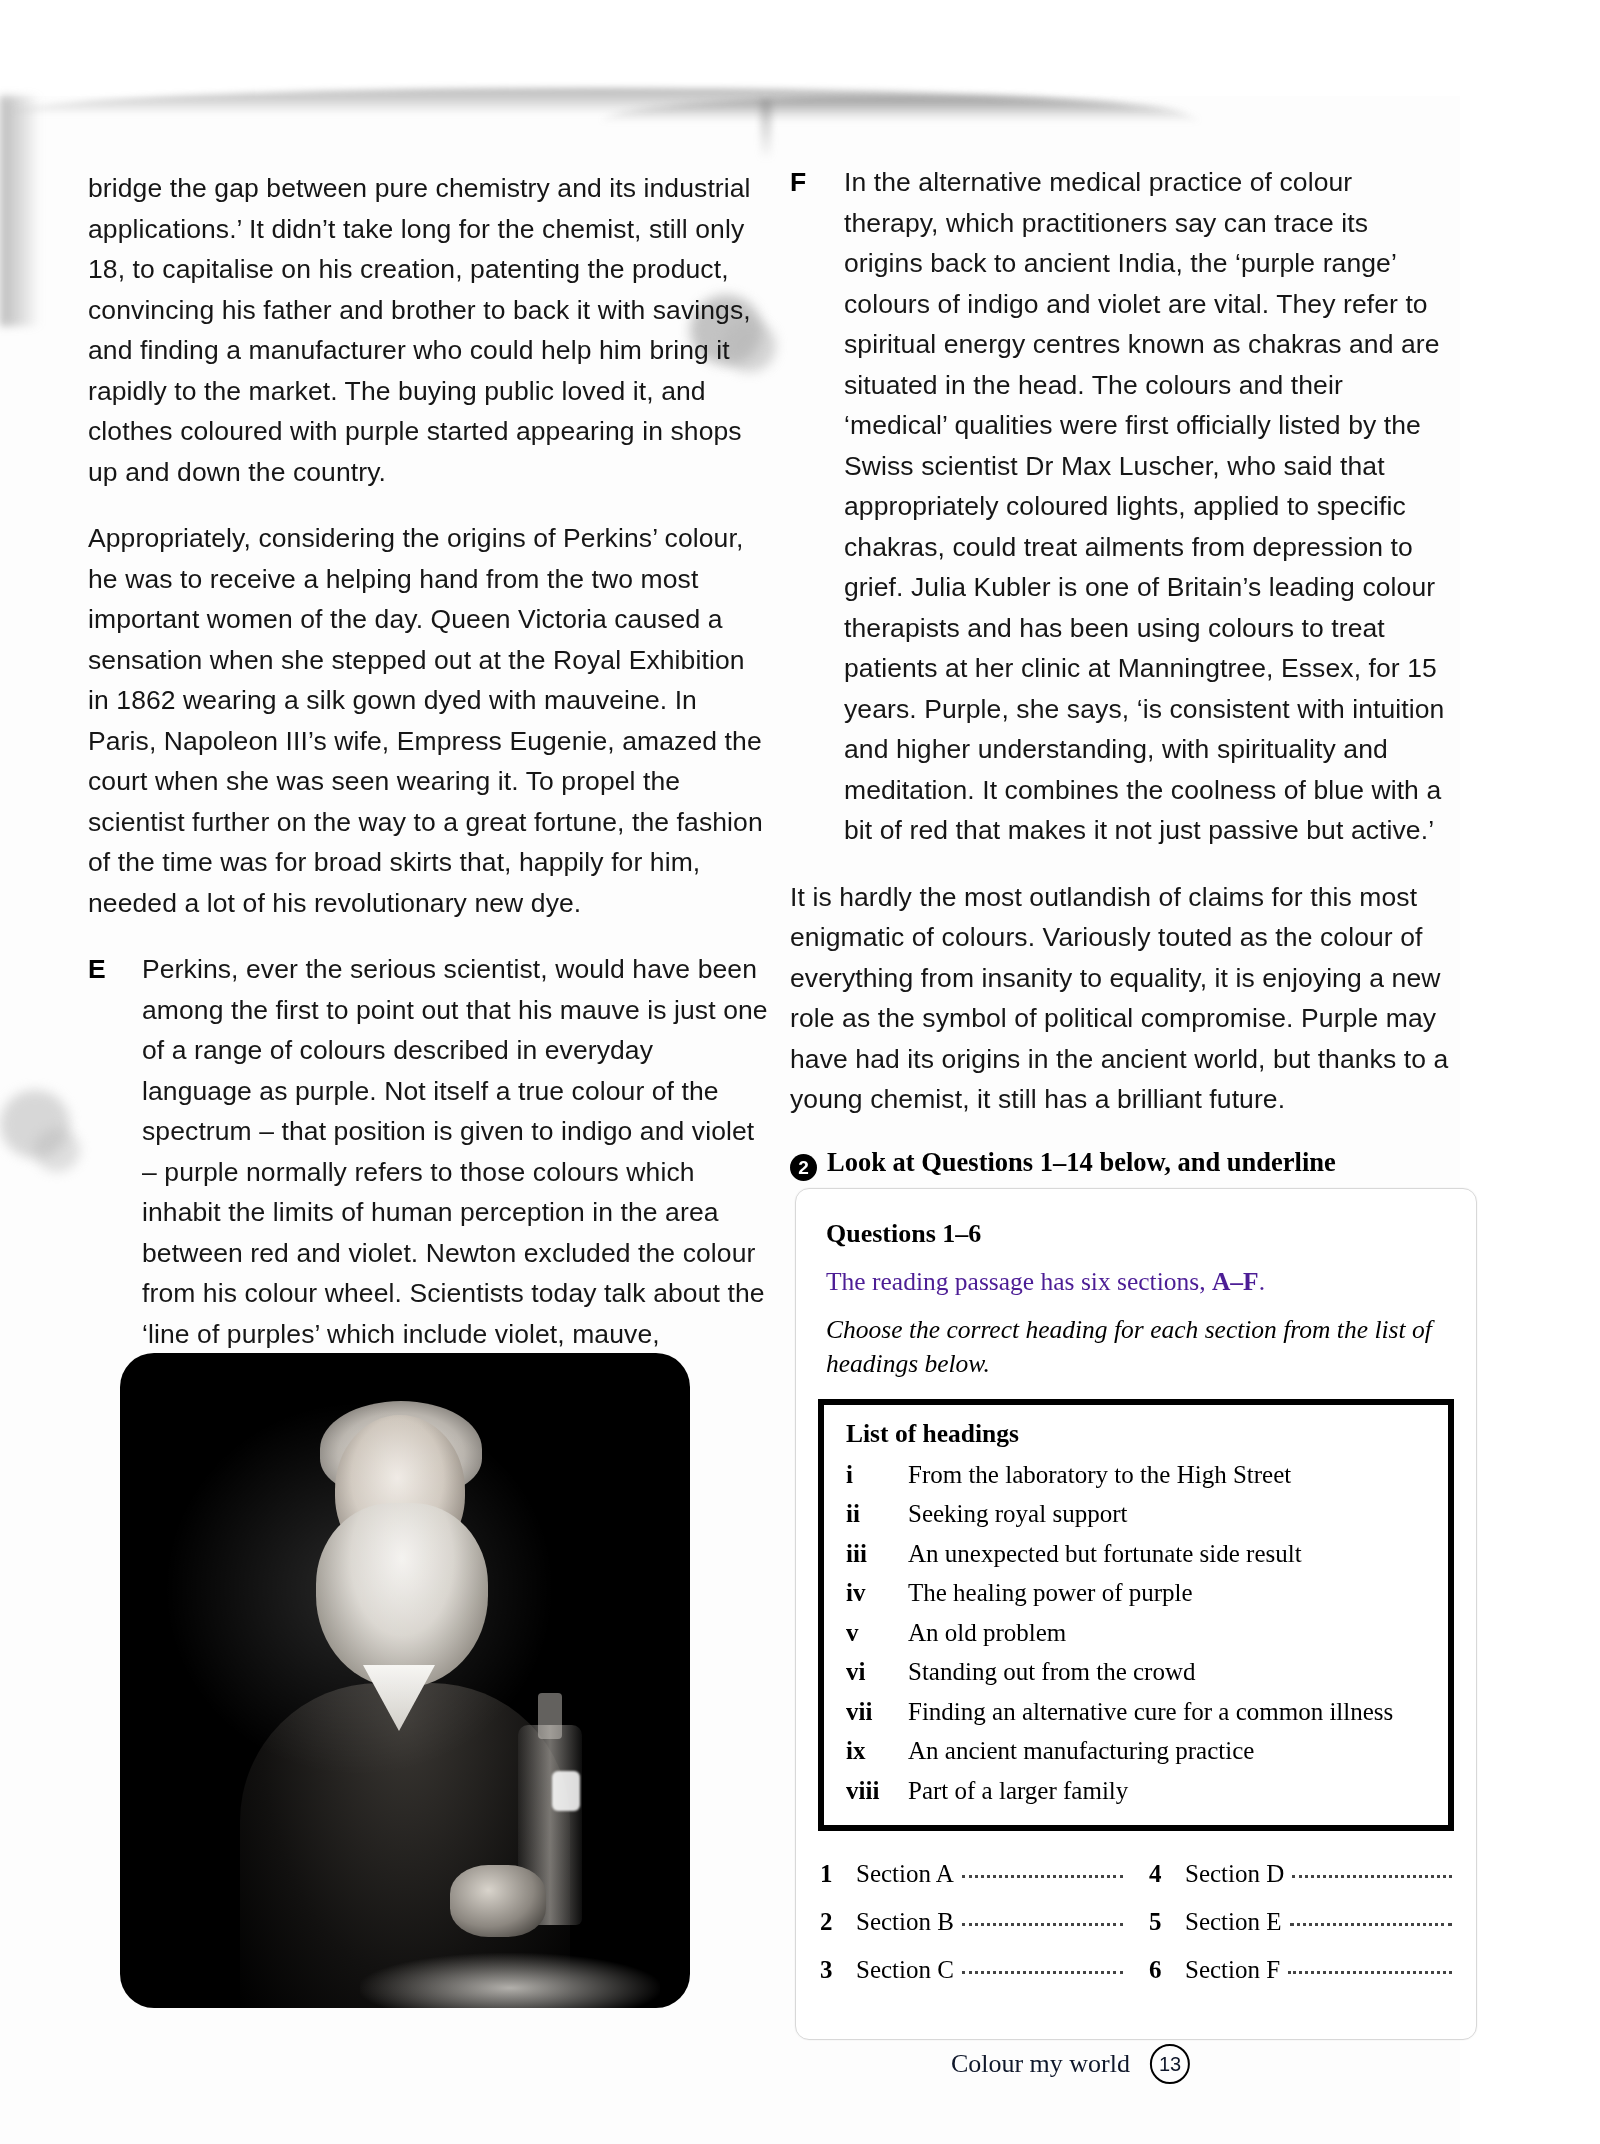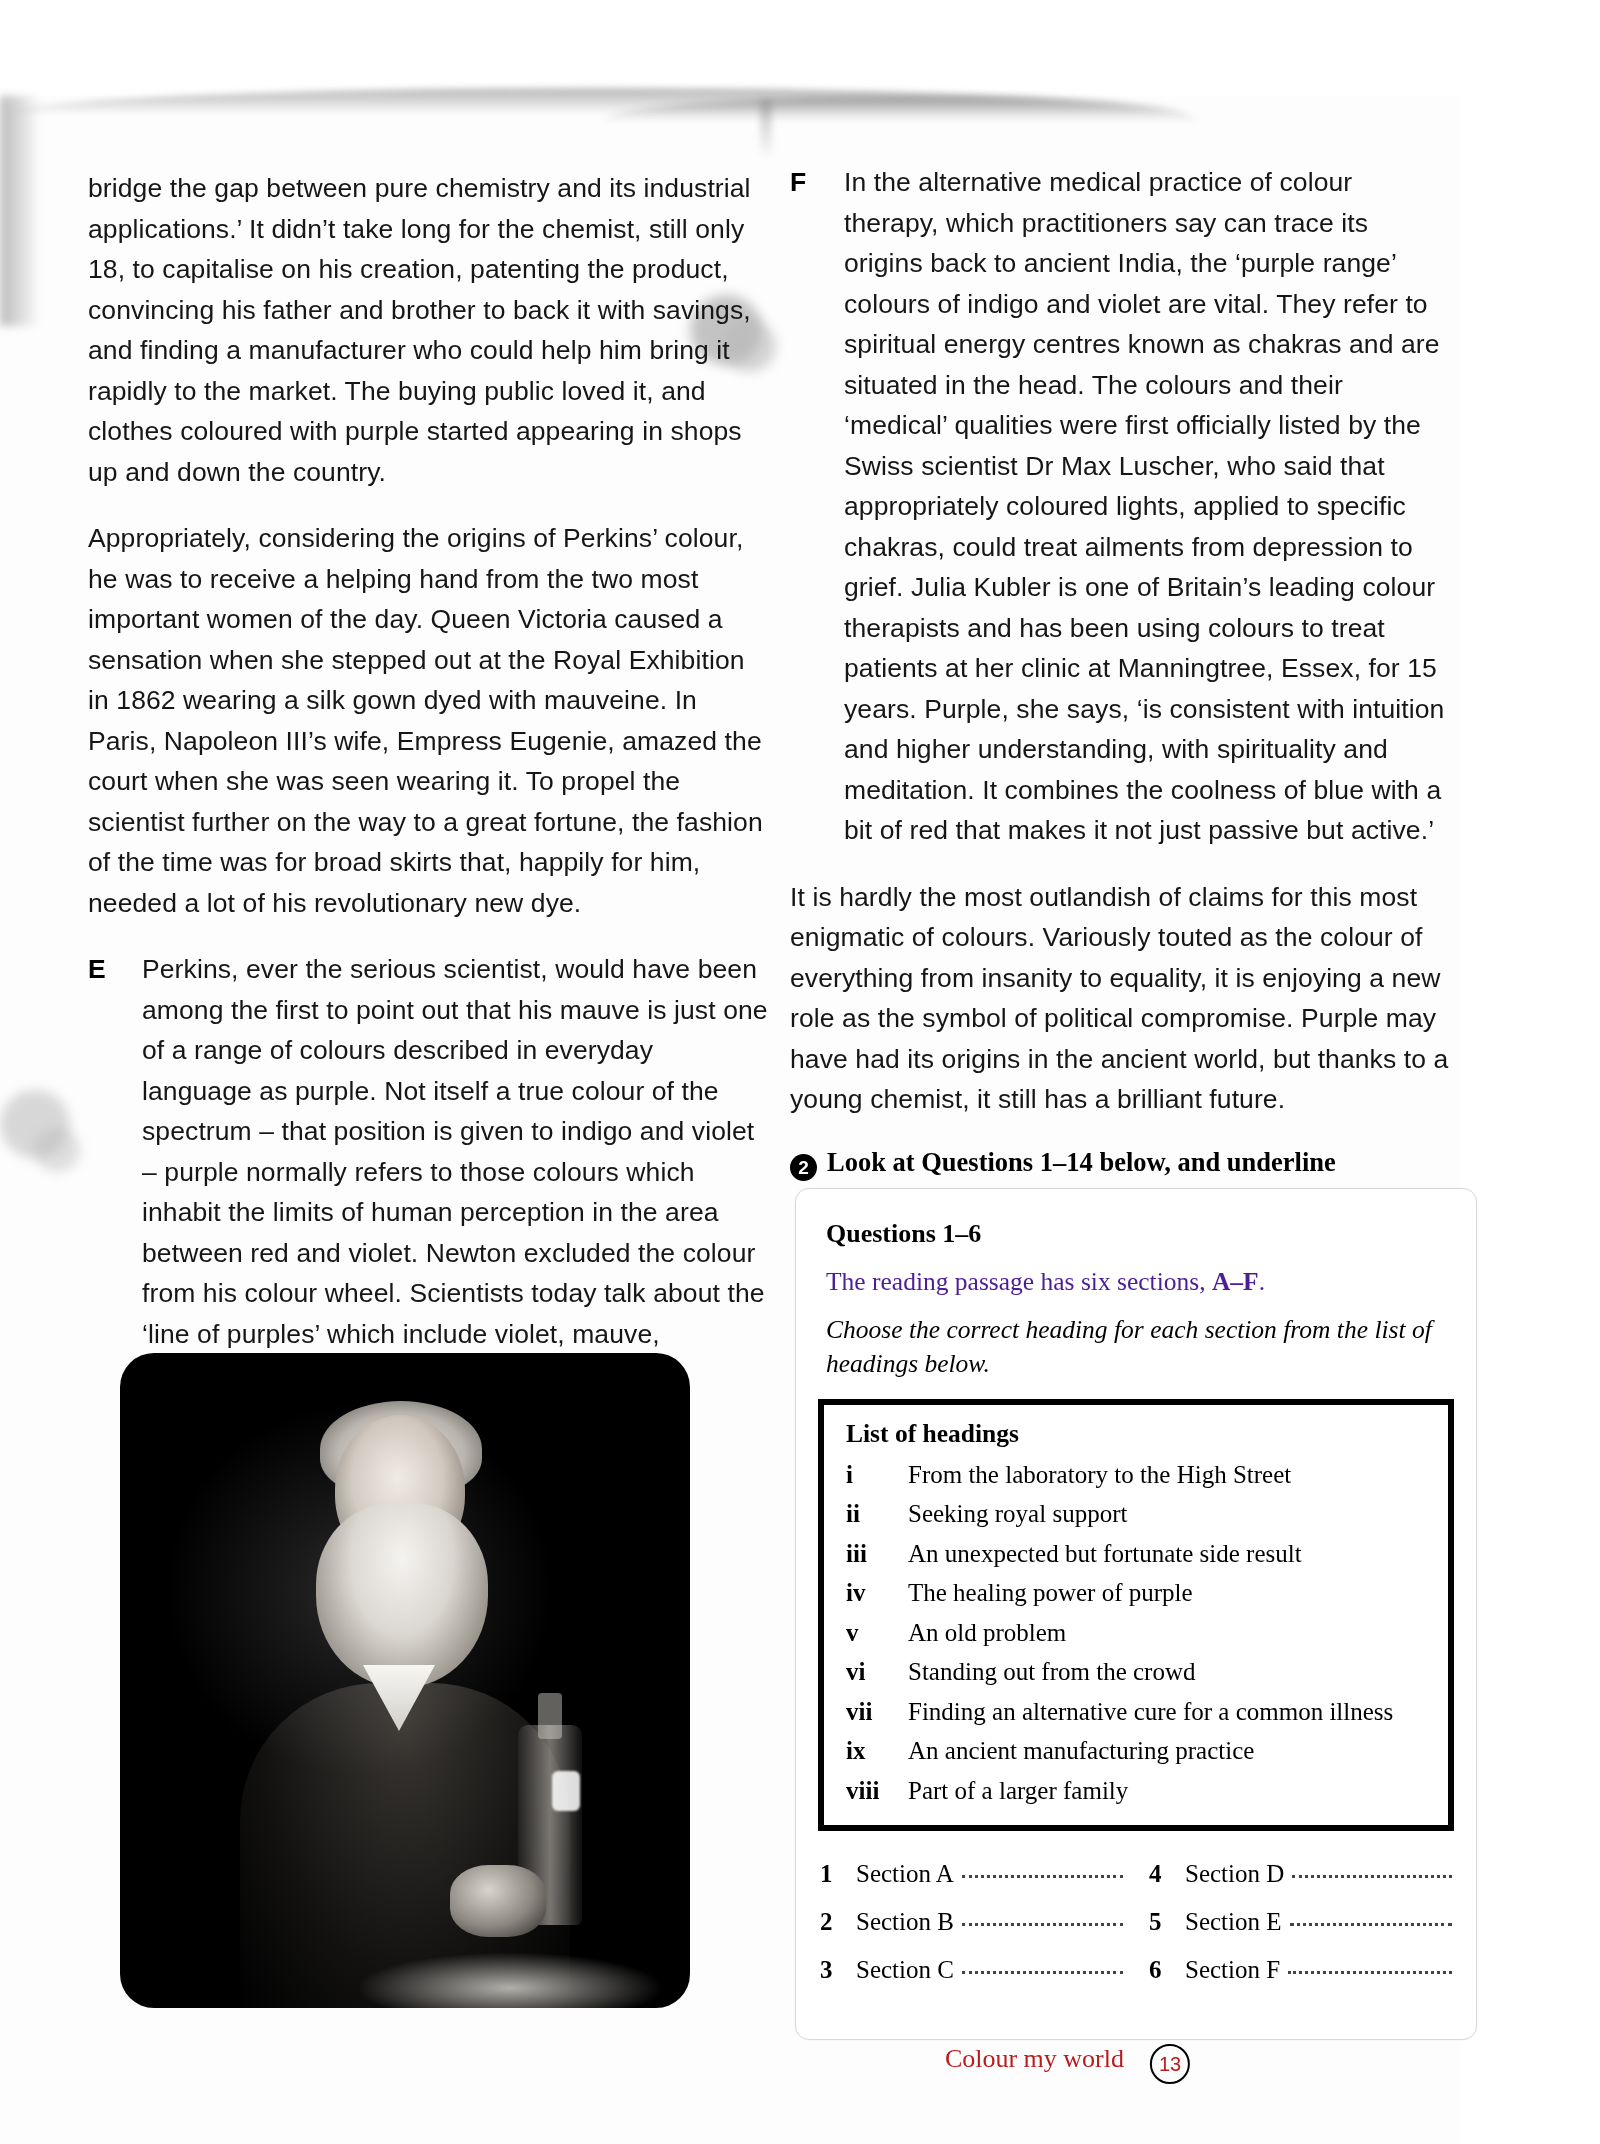--- a/index.html
+++ b/index.html
@@ -188,22 +188,22 @@
   }
   .arow .anum{width:36px; flex:0 0 36px; font-weight:bold;}
   .arow .alabel{white-space:nowrap; margin-right:8px;}
   .arow .dots{
     flex:1; border-bottom:3px dotted #444; height:18px; position:relative; top:-4px;
   }
 
   
   #footer{
     position:absolute; left:1190px; top:2044px;
-    display:flex; align-items:flex-start; gap:26px;
-    font-family:"Liberation Serif", serif; font-size:26px; color:#b91c1c;
+    display:flex; align-items:center; gap:20px;
+    font-family:"Liberation Serif", serif; font-size:26px; color:#0f172a;
     transform:translateX(-100%);
   }
   #footer .fttl{white-space:nowrap;}
   #footer .pagenum{
     width:36px;height:36px;border-radius:50%;border:2px solid #000;
     font-size:20px; display:flex;align-items:center;justify-content:center;
     font-family:"Liberation Sans", sans-serif;
   }
 </style>
 </head>

